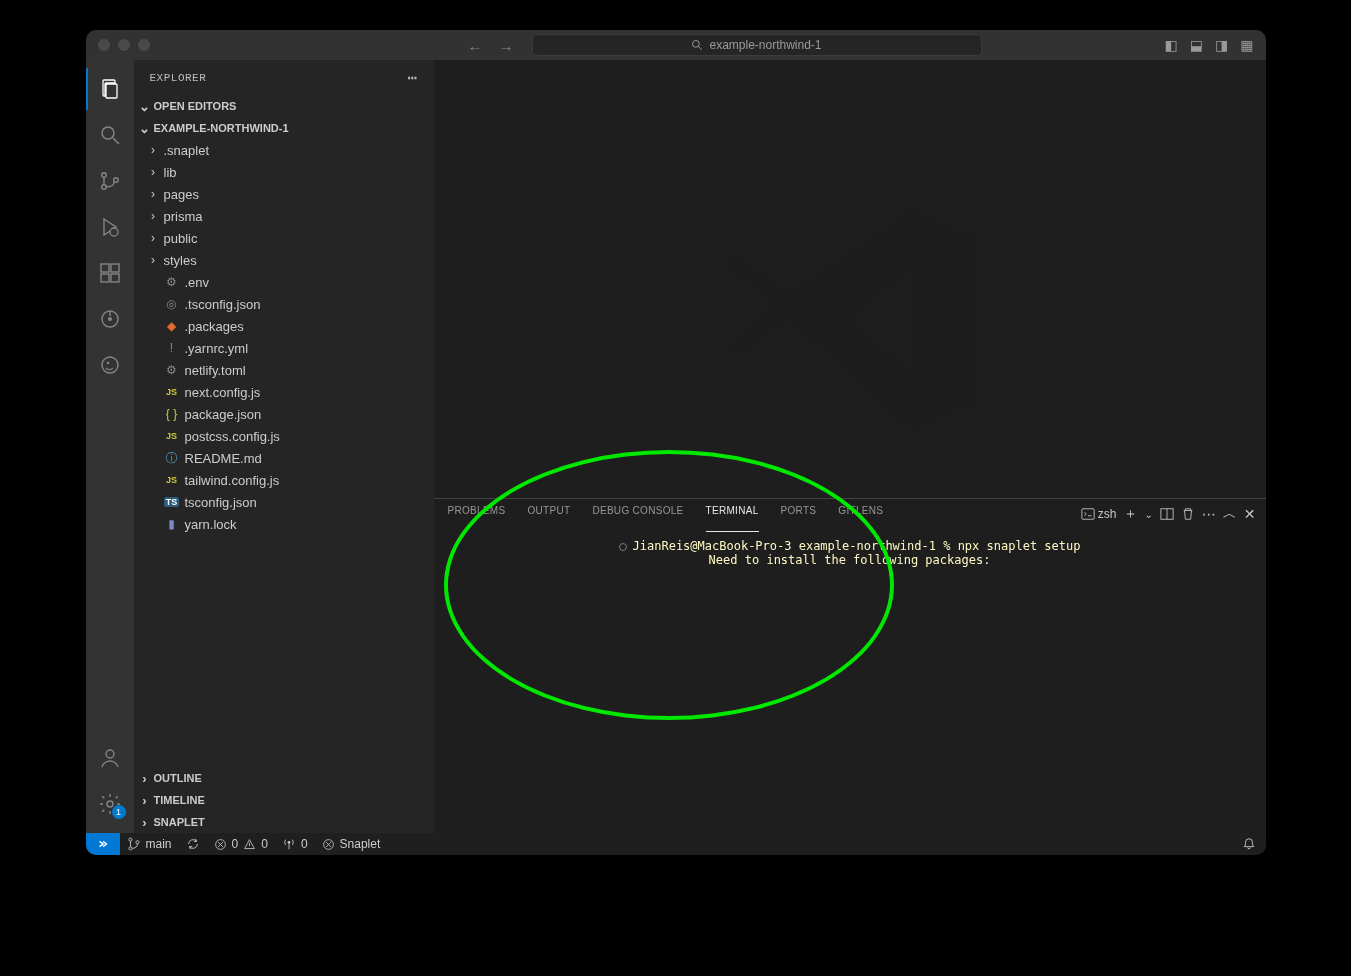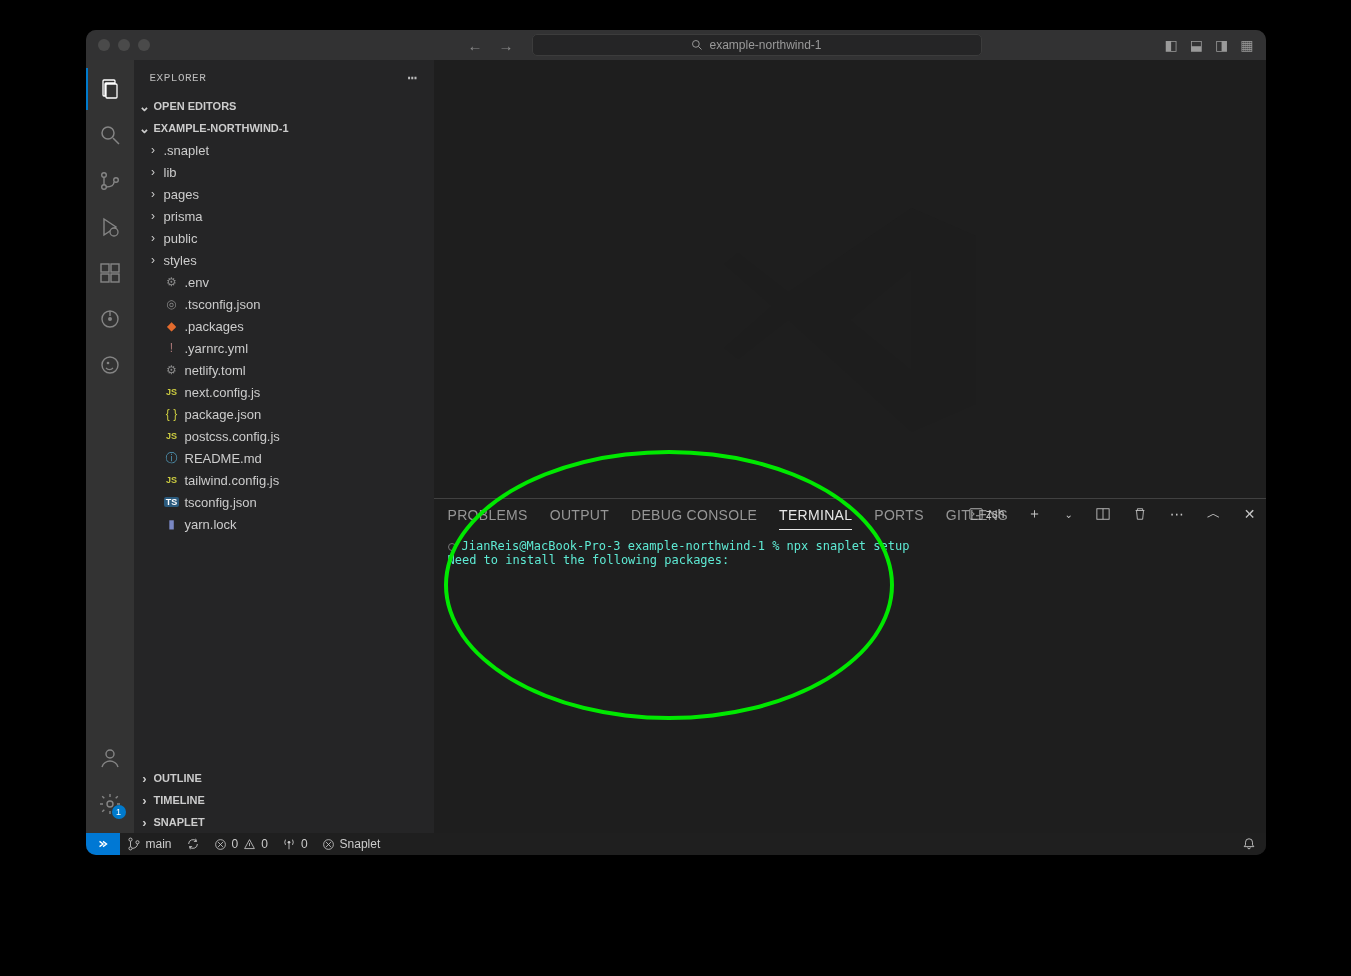--- a/index.html
+++ b/index.html
@@ -125,37 +125,38 @@
   left: 50%;
   transform: translateX(-50%);
   opacity: 0.06;
 }
 .panel {
   height: 335px; border-top: 1px solid #414141;
   background: #1e1e1e; display: flex; flex-direction: column;
   position: relative;
 }
 .panel-tabs {
-  height: 33px; display: flex; align-items: center;
-  padding: 0 14px; gap: 22px; font-size: 14px;
+  height: 33px; display: flex; 
+  padding: 0 14px; gap: 22px; font-size: 10px;
   color: #969696; border-bottom: 1px solid transparent;
 }
 .panel-tab { cursor: pointer; padding: 6px 0; letter-spacing: 0.3px;}
 .panel-tab.active { color: #e7e7e7; border-bottom: 1px solid #e7e7e7; margin-bottom: -1px;}
 .panel-actions {
   position: absolute; right: 10px; top: 6px;
-  display: flex; align-items: center; gap: 23px; color: #c5c5c5;
+  display: flex; align-items: center; gap: 7px; color: #c5c5c5;
 }
 .panel-actions .pa { cursor: pointer; font-size: 14px; display: flex; align-items: center; gap: 3px;}
 .terminal-body {
   flex: 1; padding: 8px 14px;
   font-family: "SF Mono", Menlo, Consolas, monospace;
-  font-size: 12px; line-height: 1.15; color: #5eead4;
+  font-size: 12px; line-height: 1.15; color: #fef9c3;
   white-space: pre;
   position: relative;
+  text-align: center;
 }
 .term-line { display: block; }
 .term-marker { display: inline-block; width: 8px; height: 8px; border: 1px solid #777; border-radius: 50%; margin-right: 6px; vertical-align: middle; }
 .cursor-block {
   display: inline-block; width: 7px; height: 13px;
   background: #cccccc; vertical-align: text-bottom; margin-left: 3px;
 }
 .statusbar {
   height: 22px; background: #1f1f1f;
   display: flex; align-items: center;

